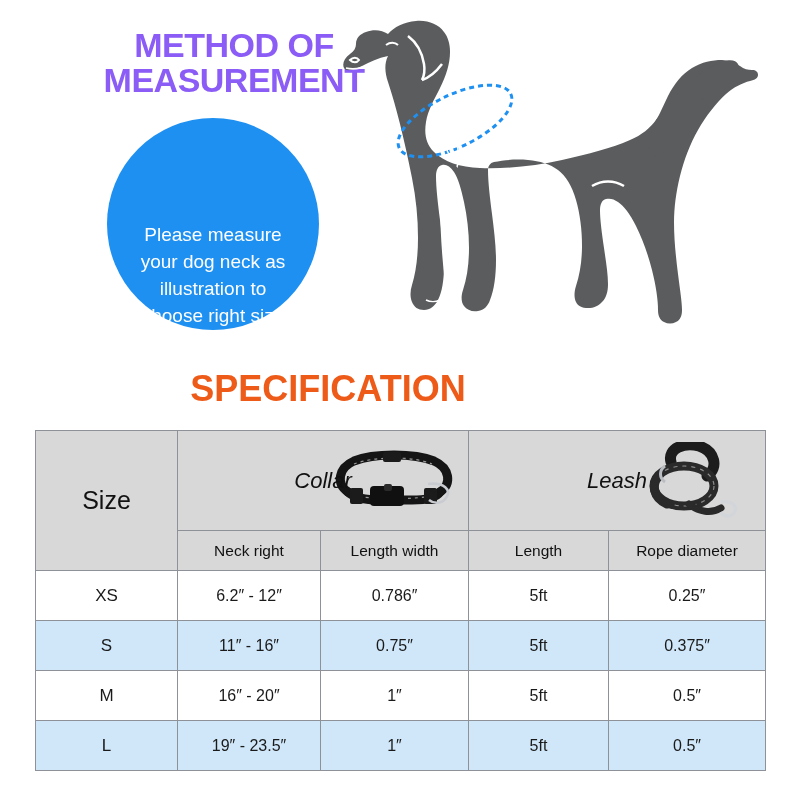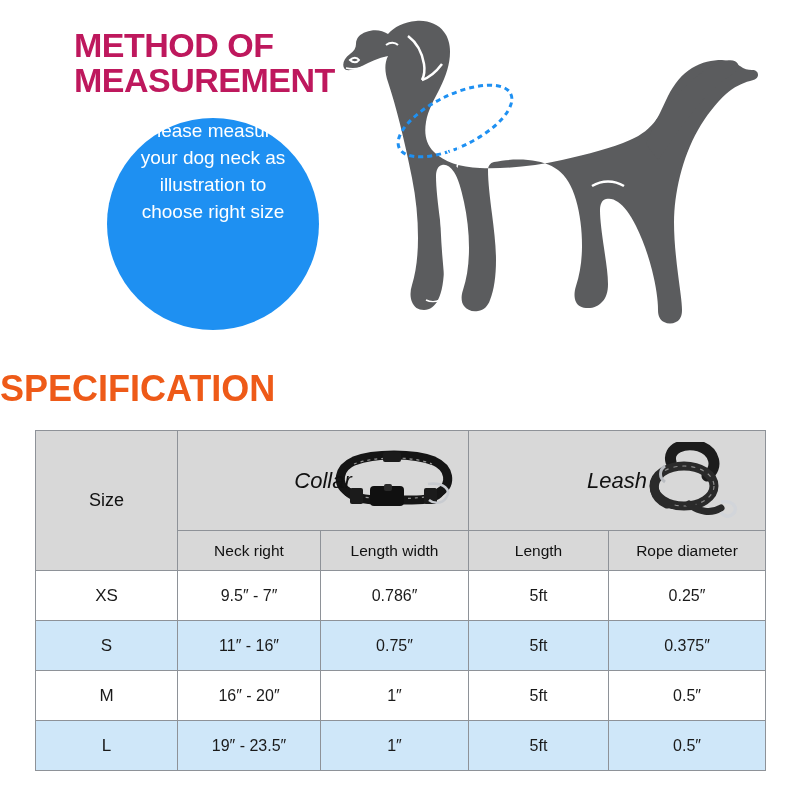--- a/index.html
+++ b/index.html
@@ -19,48 +19,50 @@
   
   .heading-method {
     position: absolute;
     left: 74px;
     top: 28px;
     width: 320px;
     font-size: 34px;
     font-weight: bold;
     line-height: 1.02;
     letter-spacing: -0.5px;
-    color: #be185d;
+    color: #8b5cf6;
     text-transform: uppercase;
     white-space: pre-line;
+    text-align: center;
   }
   .heading-spec {
     position: absolute;
     left: 0;
     top: 368px;
     width: 656px;
+    text-align: center;
     font-size: 36px;
     font-weight: bold;
     letter-spacing: 0px;
     color: #EE5A18;
     text-transform: uppercase;
   }
 
   
   .blue-circle {
     position: absolute;
     left: 107px;
     top: 118px;
     width: 212px;
     height: 212px;
     border-radius: 50%;
     background: #1E90F2;
     color: #ffffff;
     display: flex;
-    align-items: flex-start;
+    align-items: flex-end;
     justify-content: center;
     text-align: center;
     font-size: 19px;
     line-height: 1.42;
     padding: 0 22px;
     box-sizing: border-box;
   }
 
   
   .dog-wrap {
@@ -100,21 +102,21 @@
     border: 1px solid #8e9298;
     text-align: center;
     vertical-align: middle;
     padding: 0;
     font-weight: normal;
   }
   .hdr {
     background: #d8d8d8;
     font-weight: bold;
   }
-  .hdr-size { font-size: 18px; }
+  .hdr-size { font-size: 25px; }
   .hdr-group {
     font-size: 22px;
     font-weight: bold;
     position: relative;
   }
   .hdr-group .glabel {
     position: relative;
     z-index: 2;
     font-style: italic;
   }
@@ -312,21 +314,21 @@
     <tr>
       <th class="hdr hdr-sub" style="height:39px">Neck right</th>
       <th class="hdr hdr-sub" style="height:39px">Length width</th>
       <th class="hdr hdr-sub" style="height:39px">Length</th>
       <th class="hdr hdr-sub" style="height:39px">Rope diameter</th>
     </tr>
   </thead>
   <tbody>
     <tr class="row-white">
       <td class="cell cell-size" style="height:49px">XS</td>
-      <td class="cell">9.5″ - 7″</td>
+      <td class="cell">6.2″ - 12″</td>
       <td class="cell">0.786″</td>
       <td class="cell">5ft</td>
       <td class="cell">0.25″</td>
     </tr>
     <tr class="row-blue">
       <td class="cell cell-size" style="height:49px">S</td>
       <td class="cell">11″ - 16″</td>
       <td class="cell">0.75″</td>
       <td class="cell">5ft</td>
       <td class="cell">0.375″</td>

